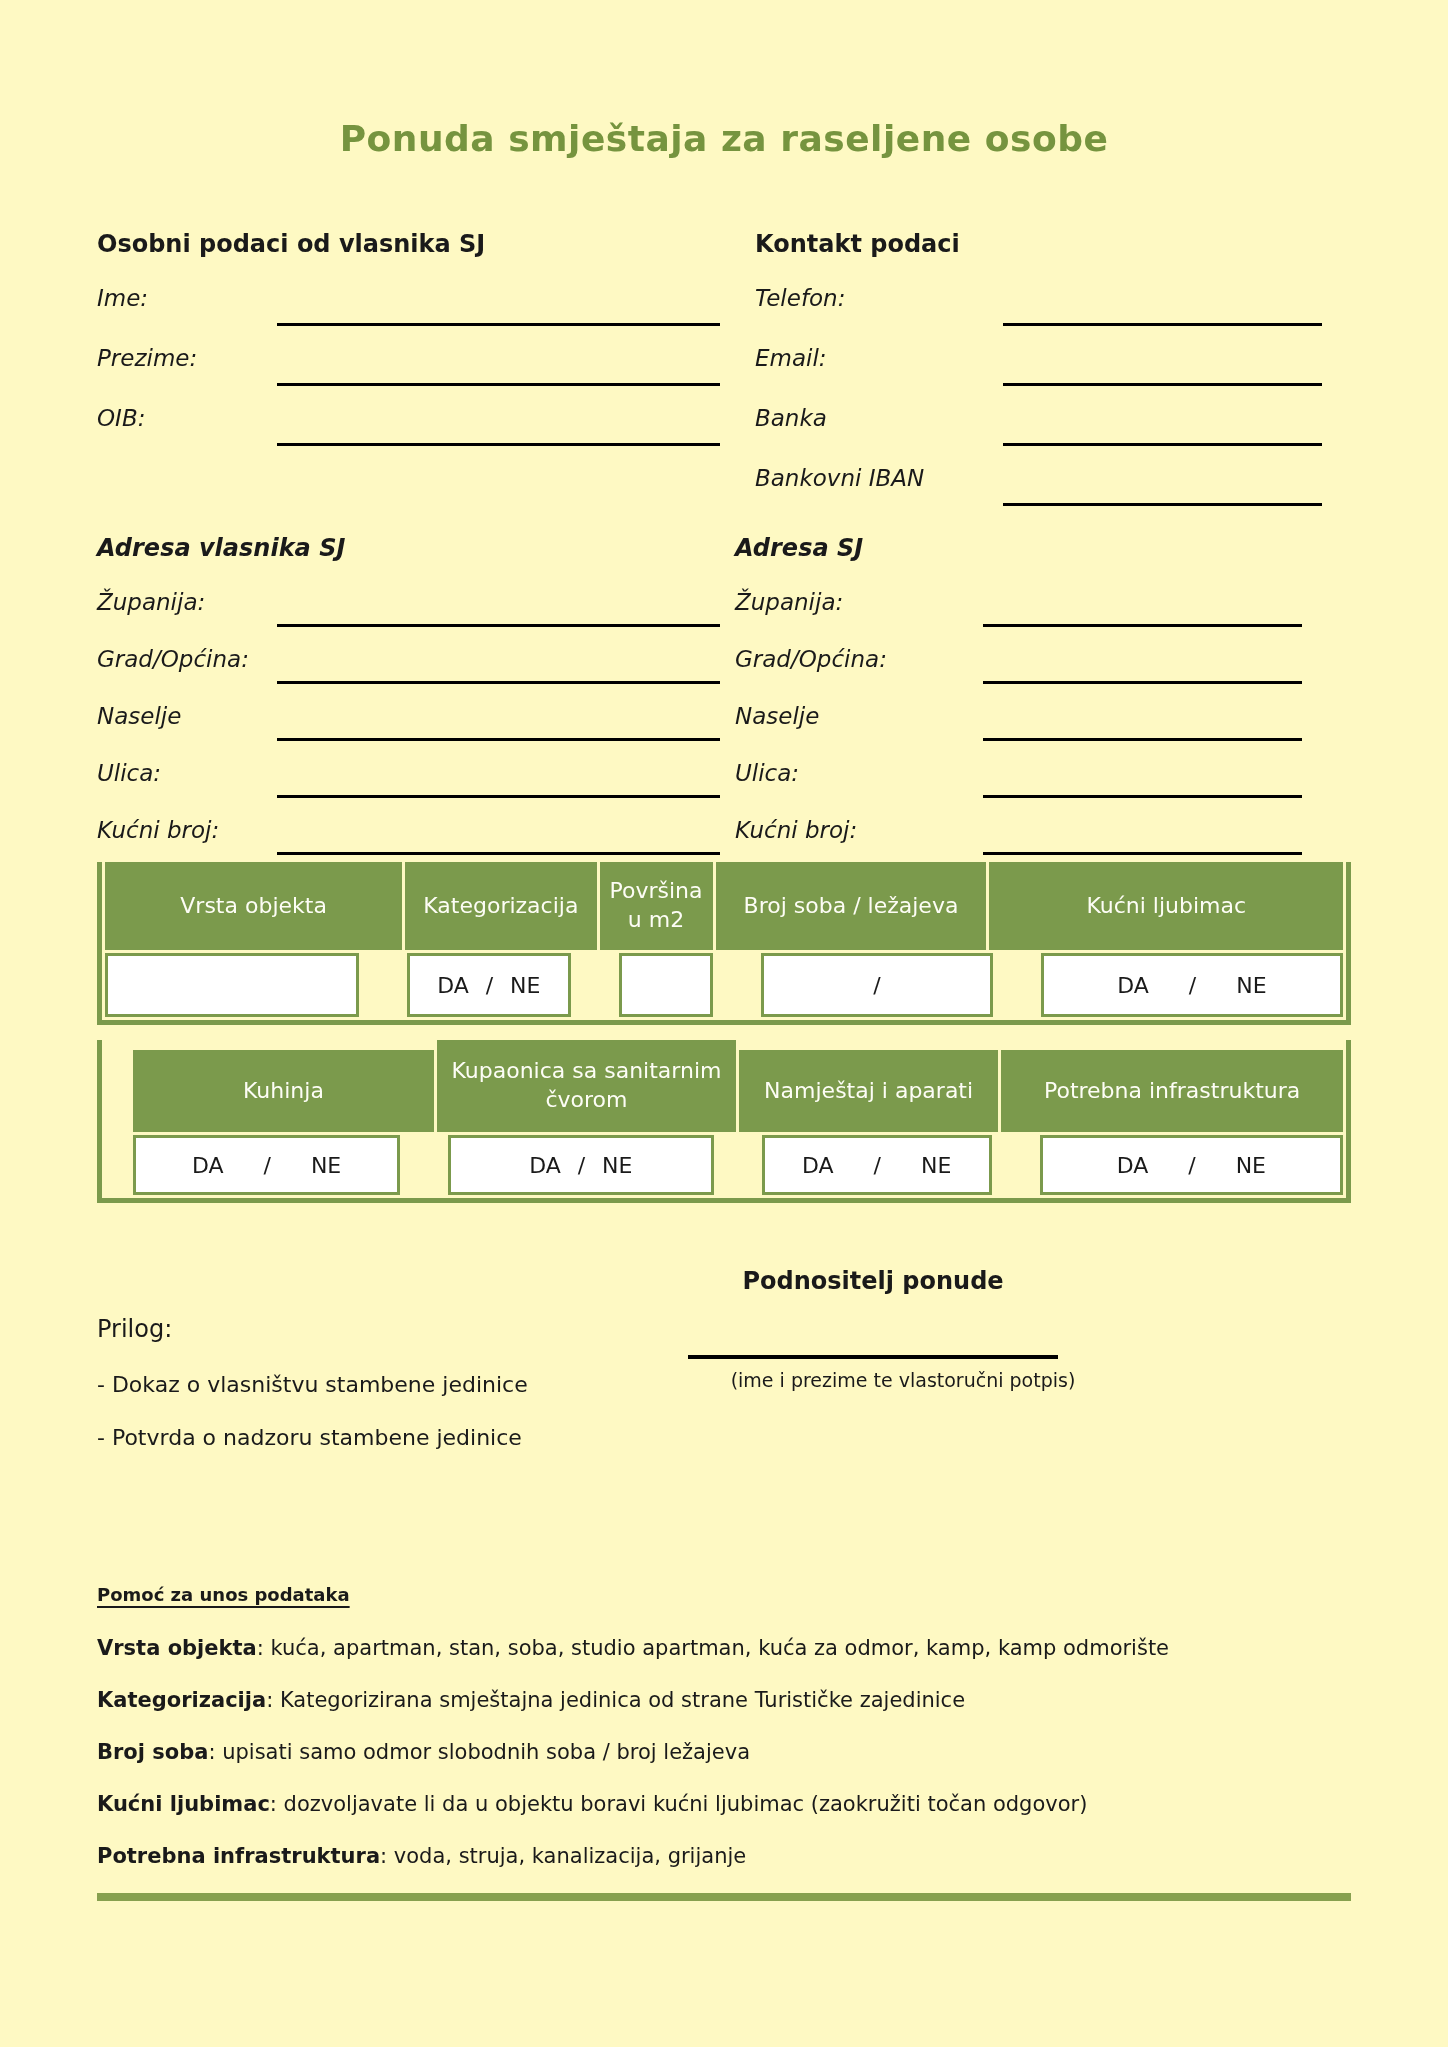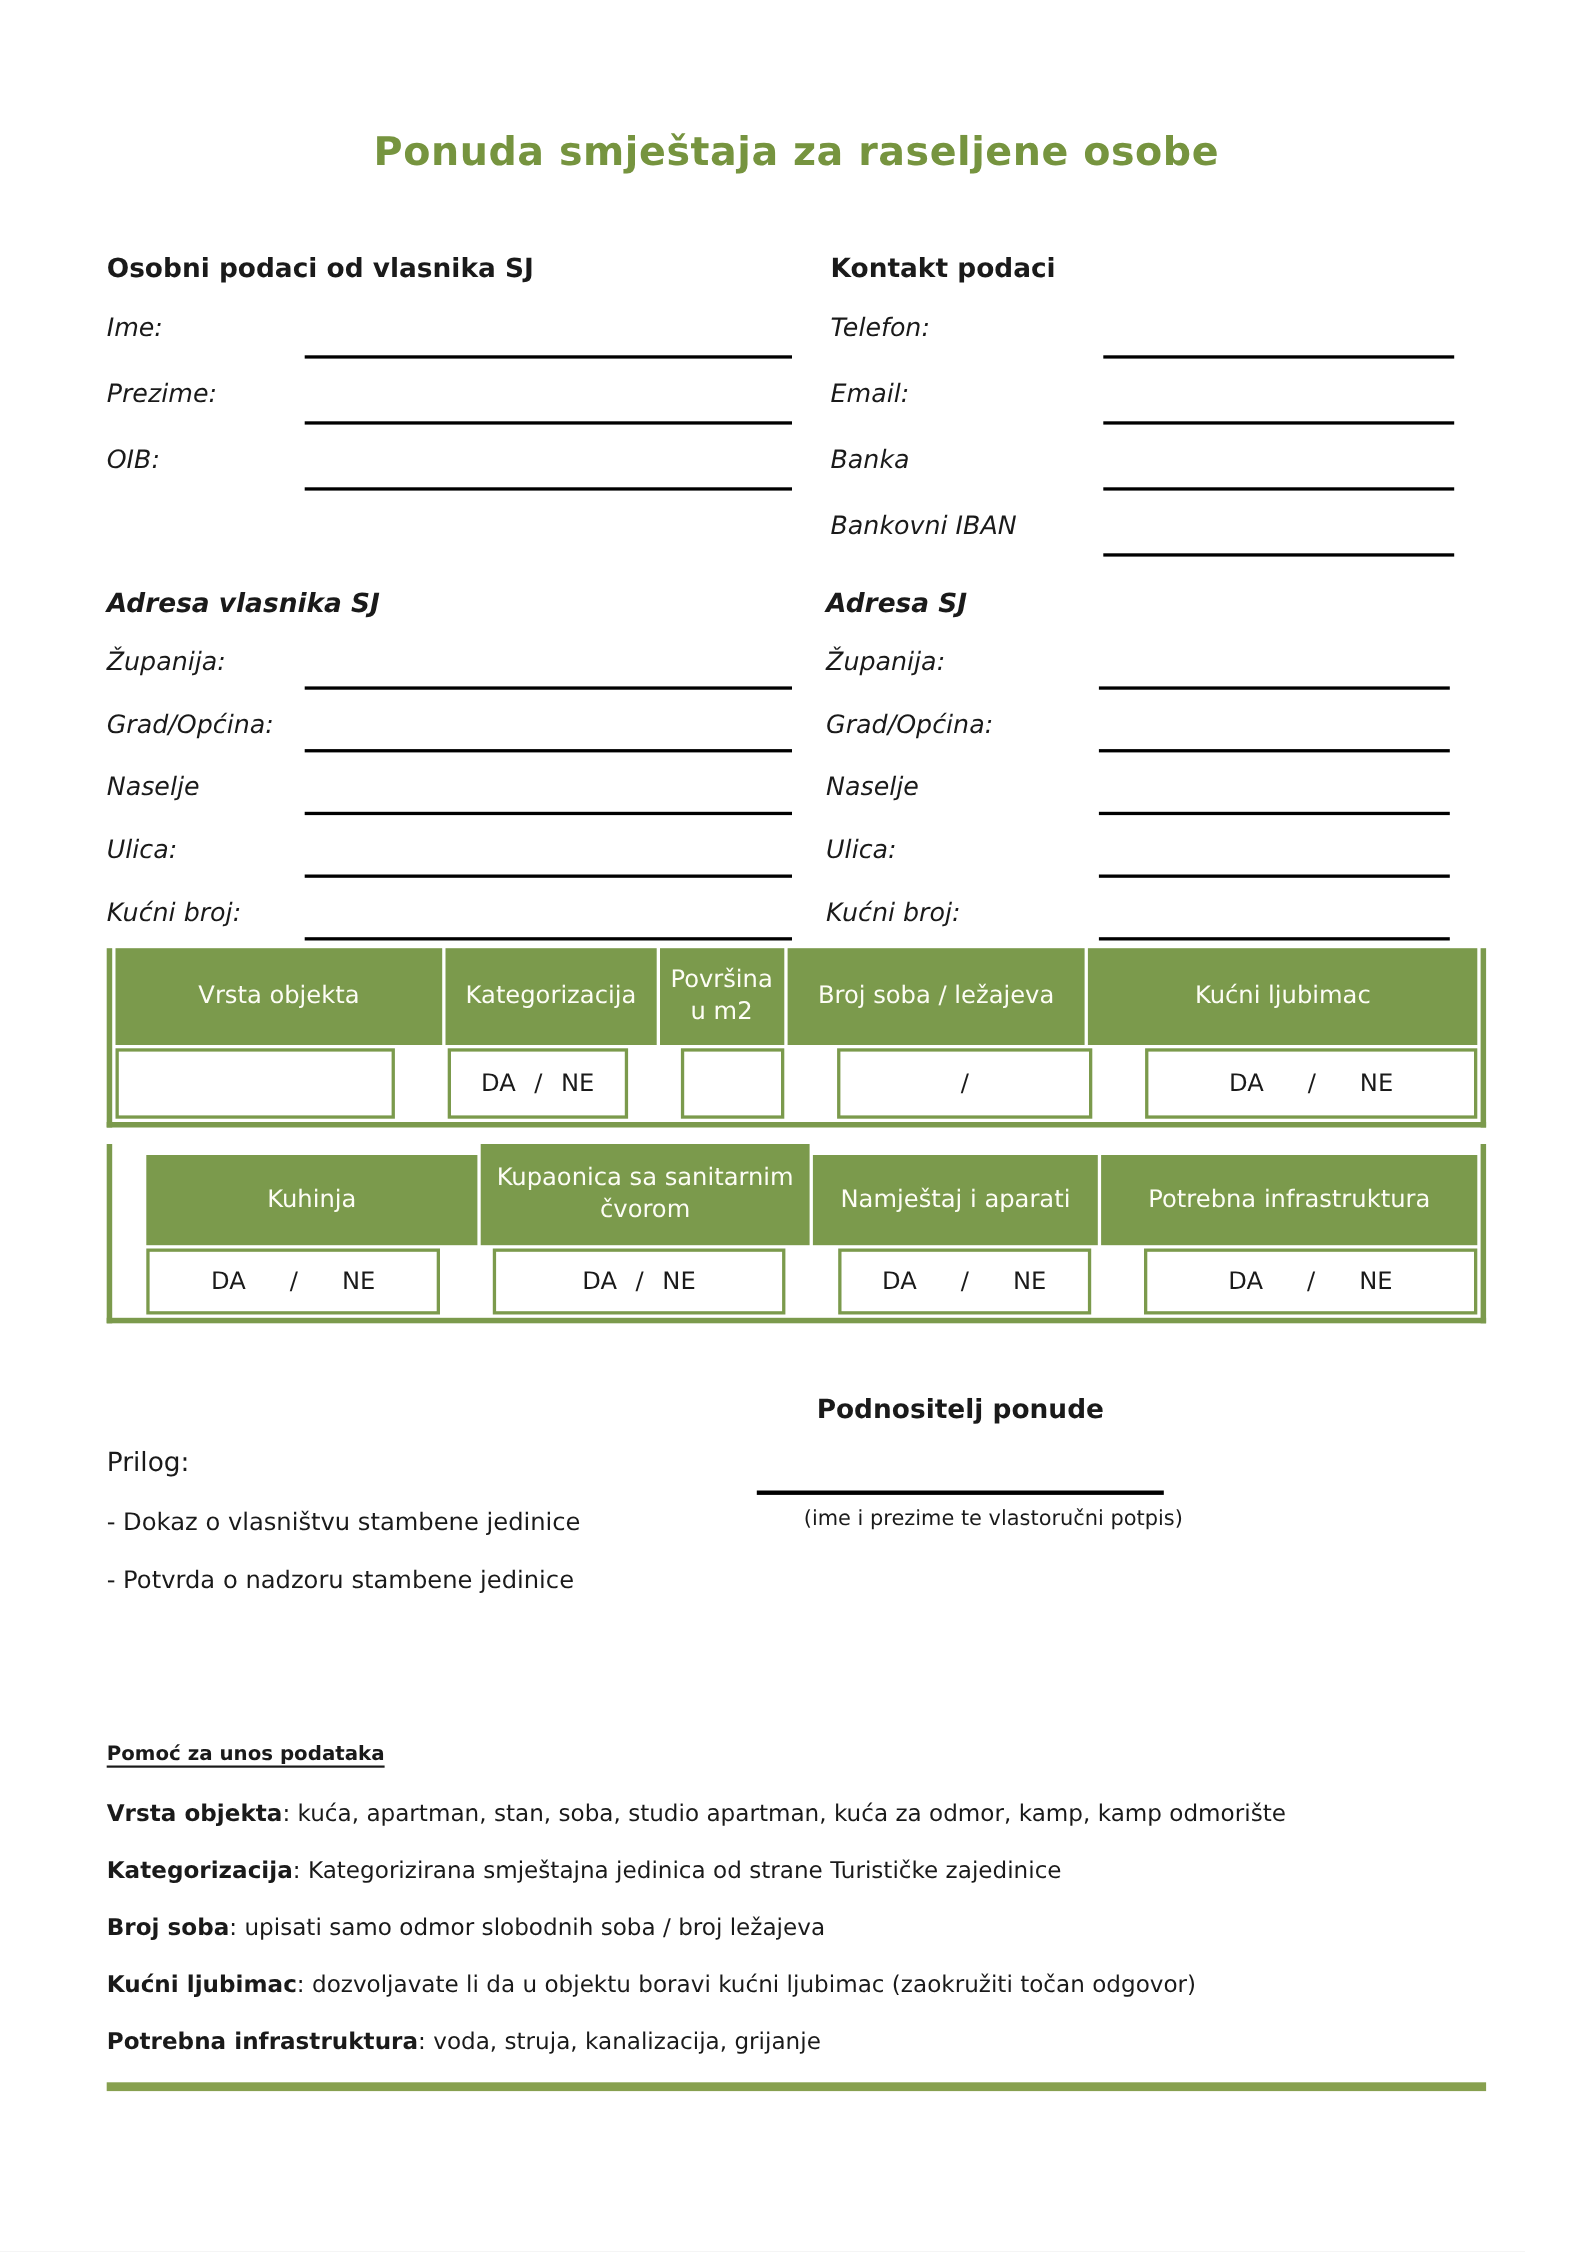--- a/index.html
+++ b/index.html
@@ -1,36 +1,36 @@
 <!DOCTYPE html>
 <html><head>
 <meta charset="utf-8">
 <style>
   * { margin:0; padding:0; box-sizing:border-box; }
   html,body { background:#e9e9e9; }
   .page {
-    width:1448px; height:2047px; background:#ffffff; margin:0 auto;
+    width:1448px; height:2047px; background:#fef9c3; margin:0 auto;
     font-family:"DejaVu Sans","Liberation Sans",sans-serif; color:#1a1a1a;
     padding:0 97px; overflow:hidden; position:relative;
   }
   
   .title {
     padding-top:118px; text-align:center; font-size:36px; font-weight:bold;
     letter-spacing:0.5px; color:#76943F;
   }
   
   .form-grid { display:grid; grid-template-columns:623px 567px; column-gap:35px; margin-top:70px; }
   .sec-h { font-size:24px; font-weight:bold; margin-bottom:14px; line-height:1.25; }
   .sec-h.it { font-style:italic; }
   .frow { display:flex; height:60px; }
   .addr .frow { height:57px; }
   .flbl { font-size:23px; font-style:italic; padding-top:12px; width:180px; flex:none; }
   .col-r .flbl { width:248px; }
   .fline { flex:1; border-bottom:3px solid #000; margin-bottom:7px; }
-  .addr-grid { display:grid; grid-template-columns:623px 567px; column-gap:31px; margin-top:20px; }
+  .addr-grid { display:grid; grid-template-columns:623px 567px; column-gap:15px; margin-top:20px; }
   
   .tbl {
     border:5px solid #7B9A4C; border-top:none; padding:0 3px 3px 3px;
     margin-top:0;
   }
   .tbl + .tbl { margin-top:15px; }
   .tgrid { display:grid; gap:3px; }
   .t1 { grid-template-columns:306fr 197fr 114fr 279fr 364fr; }
   .t2 { grid-template-columns:317fr 315fr 273fr 360fr;margin-left:28px; }
   .th {

